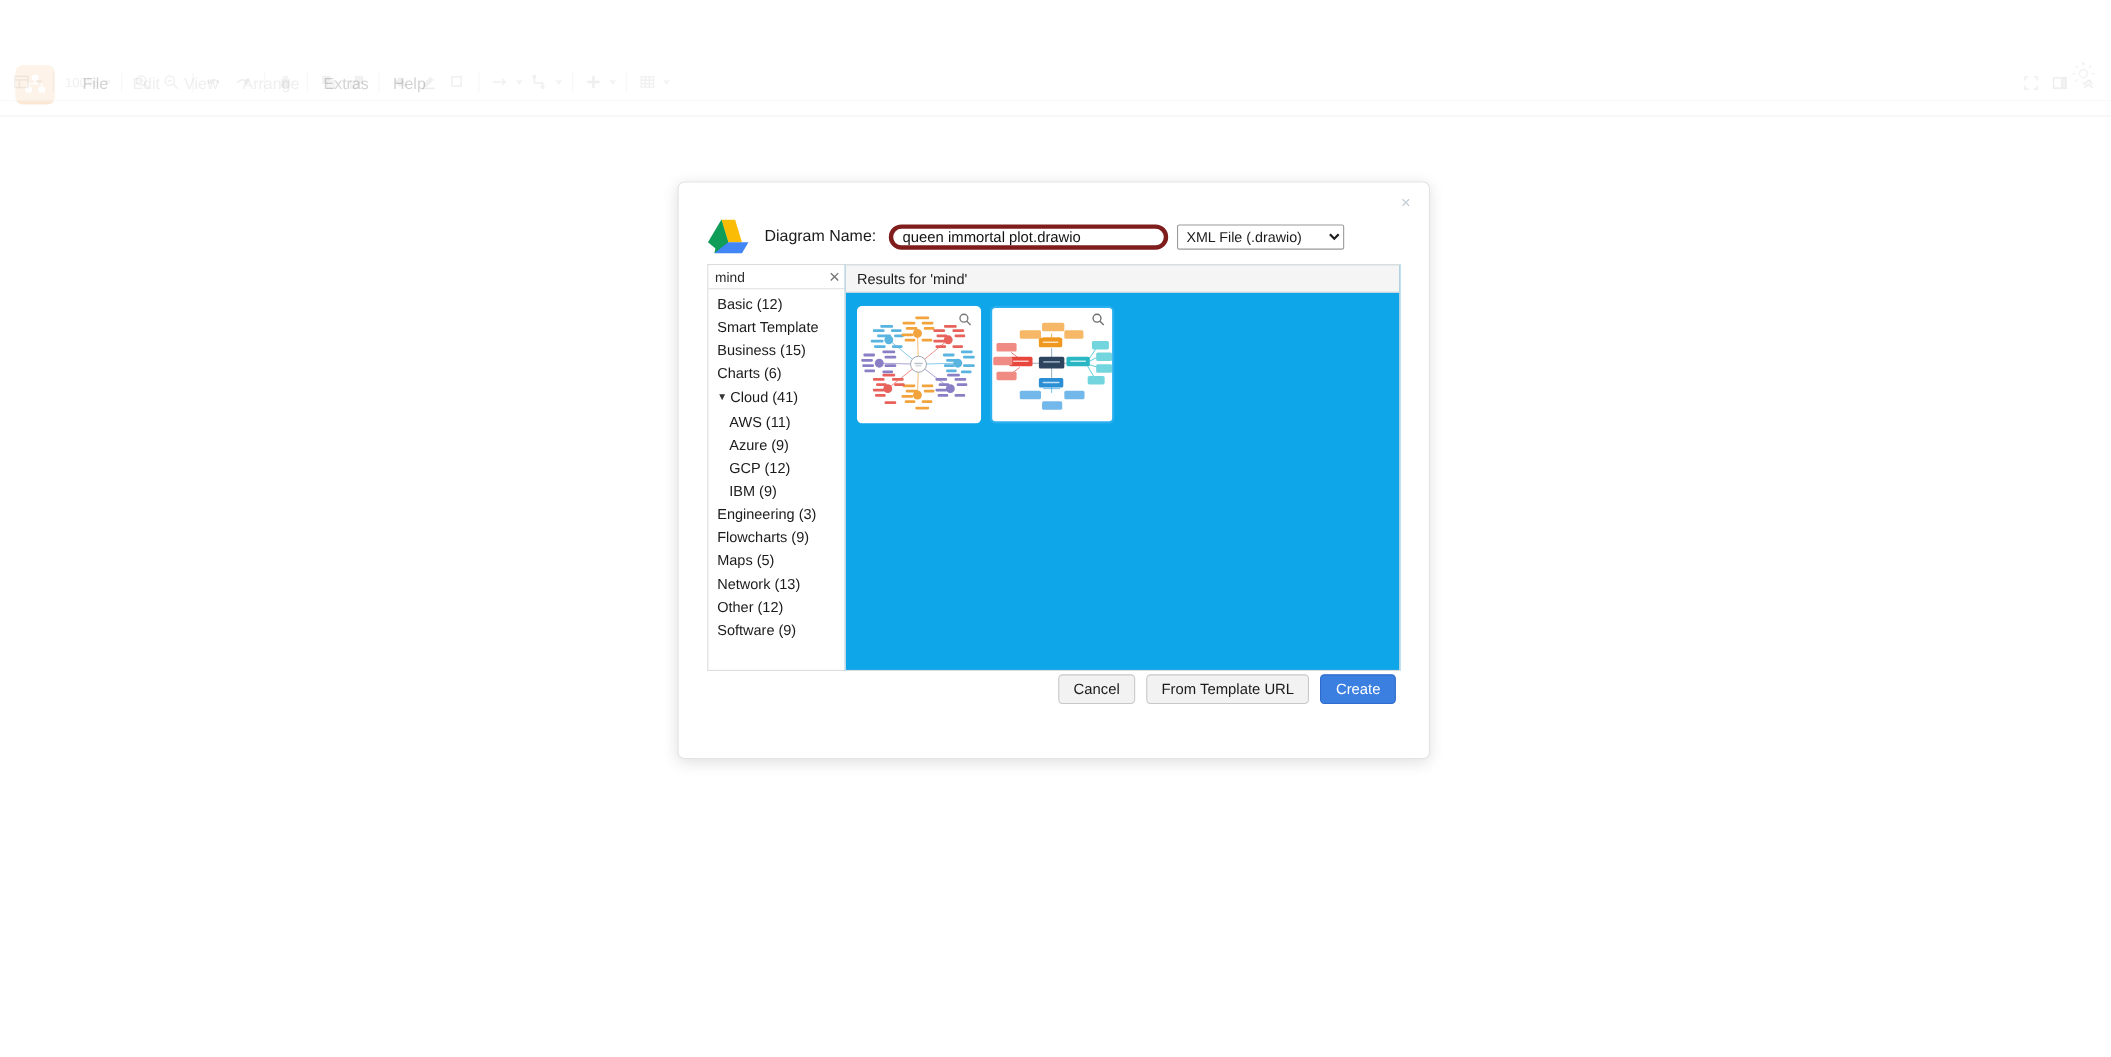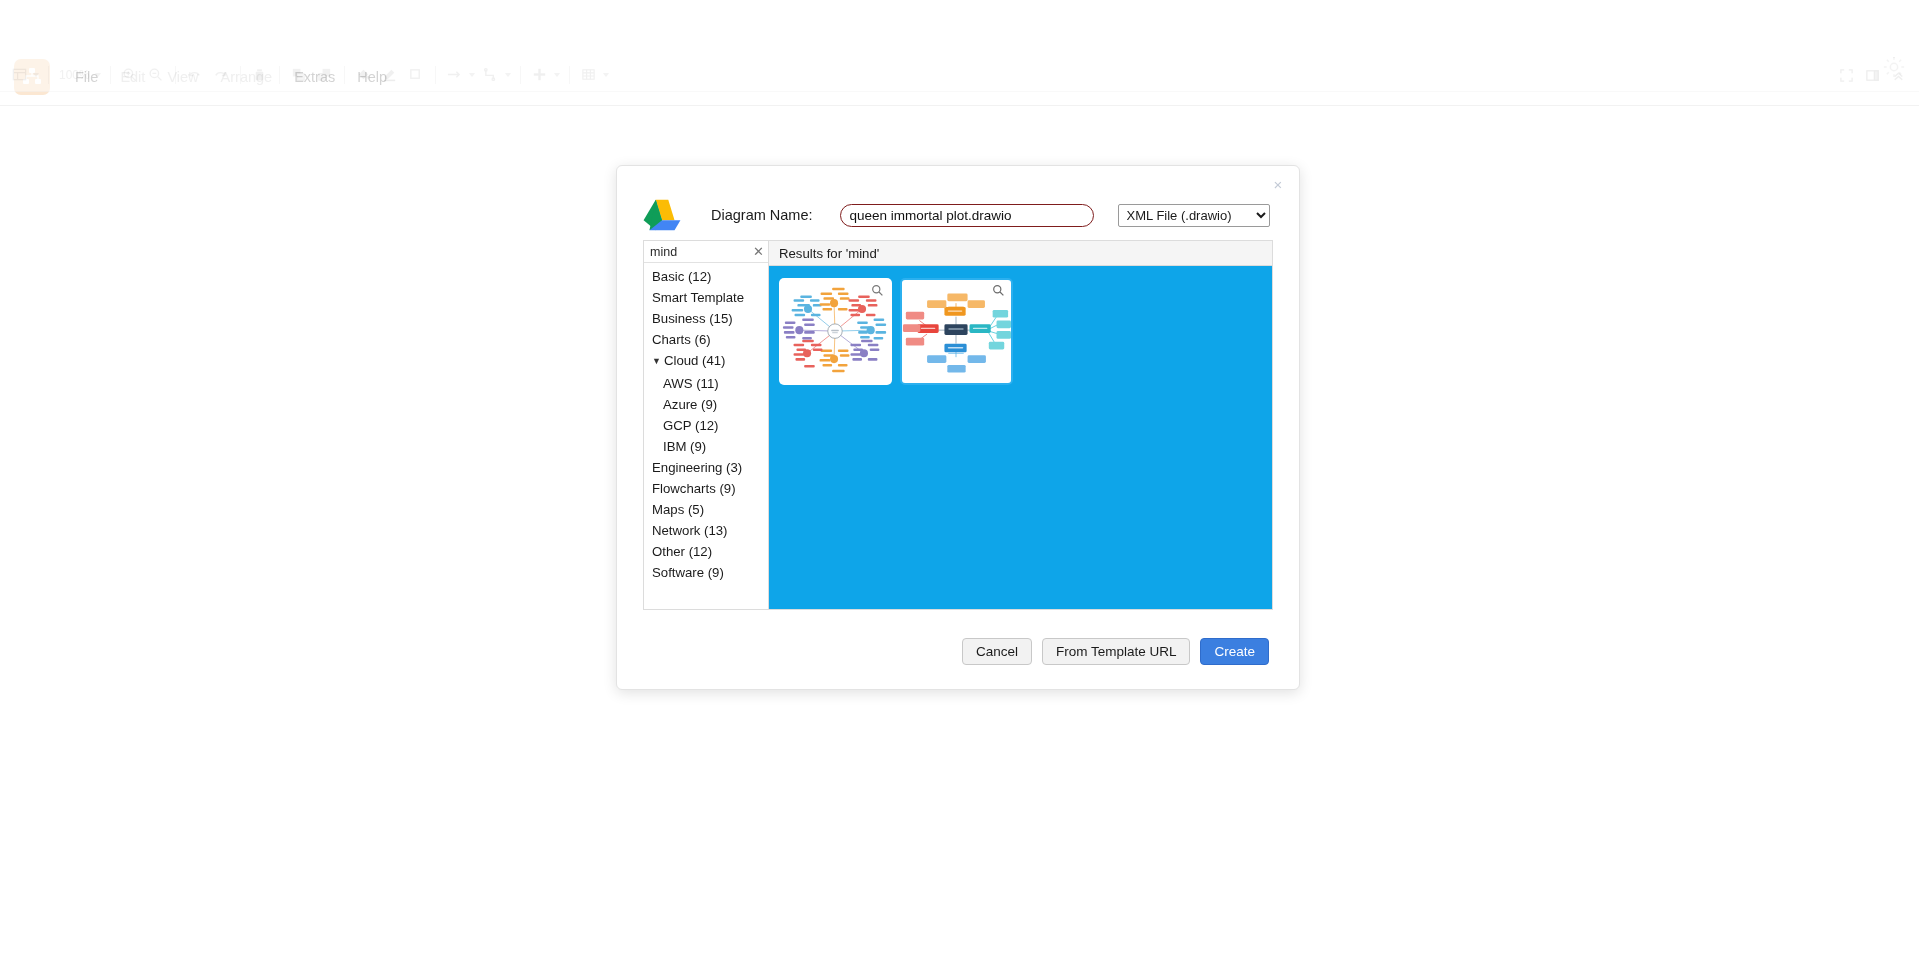--- a/index.html
+++ b/index.html
@@ -81,30 +81,30 @@
     position: absolute; right: 11px; top: 8px;
     width: 20px; height: 20px;
     display: flex; align-items: center; justify-content: center;
     font-size: 15px; color: #c3cad6; cursor: pointer;
     font-family: "Liberation Sans", sans-serif;
   }
 
   
   .dlg-header {
     position: absolute; left: 26px; top: 32px;
-    display: flex; align-items: center; gap: 16px;
+    display: flex; align-items: center; gap: 0;
   }
   .drive-logo { width: 38px; height: 34px; flex: none; }
   .name-label {
     font-size: 14.5px; color: #1b1b1b; margin-left: 14px; margin-right: 11px;
     white-space: nowrap;
   }
   .name-input {
     width: 254px; height: 23px;
-    border: 1px solid #7f1d1d; border-radius: 12px;
+    border: 4px solid #7f1d1d; border-radius: 12px;
     padding: 0 9px; font-size: 13.5px; color: #111;
     font-family: "Liberation Sans", sans-serif;
     background: #fff; outline: none;
   }
   .type-select {
     margin-left: 8px;
     width: 152px; height: 23px;
     border: 1px solid #9a9a9a; border-radius: 2px;
     background: #fff; font-size: 13px; color: #1b1b1b;
     font-family: "Liberation Sans", sans-serif;
@@ -170,21 +170,21 @@
   .thumb.selected { border-color: #2bb0ef; }
   .thumb-zoom {
     position: absolute; right: 6px; top: 4px; width: 13px; height: 13px;
     opacity: .72; z-index: 3;
   }
   .thumb-art { position: absolute; inset: 0; }
 
   
   .dlg-footer {
     position: absolute; left: 0; right: 0; bottom: 0; height: 76px;
-    display: flex; align-items: center; justify-content: flex-end;
+    display: flex; align-items: flex-start; justify-content: flex-end;
     padding-right: 30px; gap: 10px;
   }
   .btn {
     height: 27px; padding: 0 13px;
     border-radius: 4px; font-size: 13.5px;
     font-family: "Liberation Sans", sans-serif;
     display: flex; align-items: center; justify-content: center;
     cursor: pointer; white-space: nowrap;
   }
   .btn-default { background: #f2f2f2; border: 1px solid #c8c8c8; color: #1b1b1b; }

